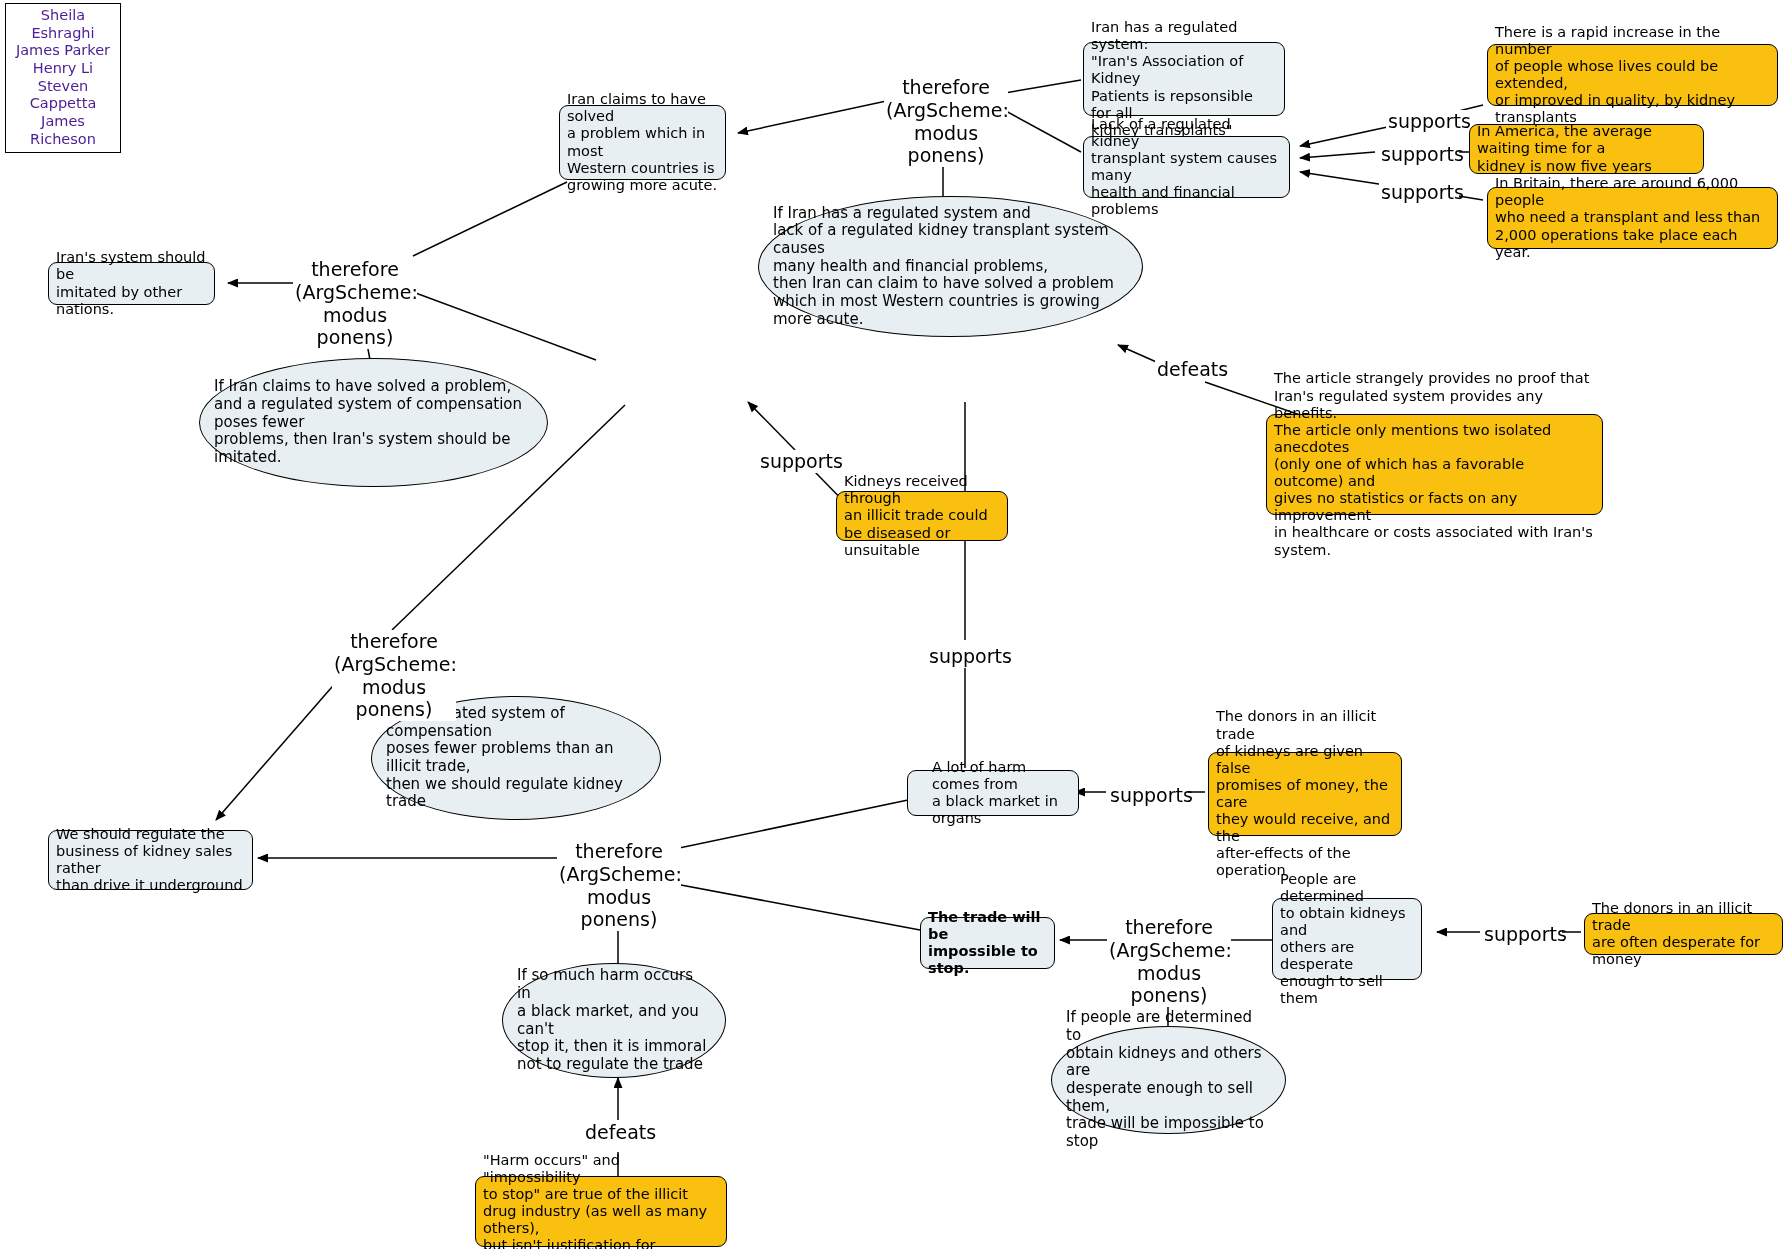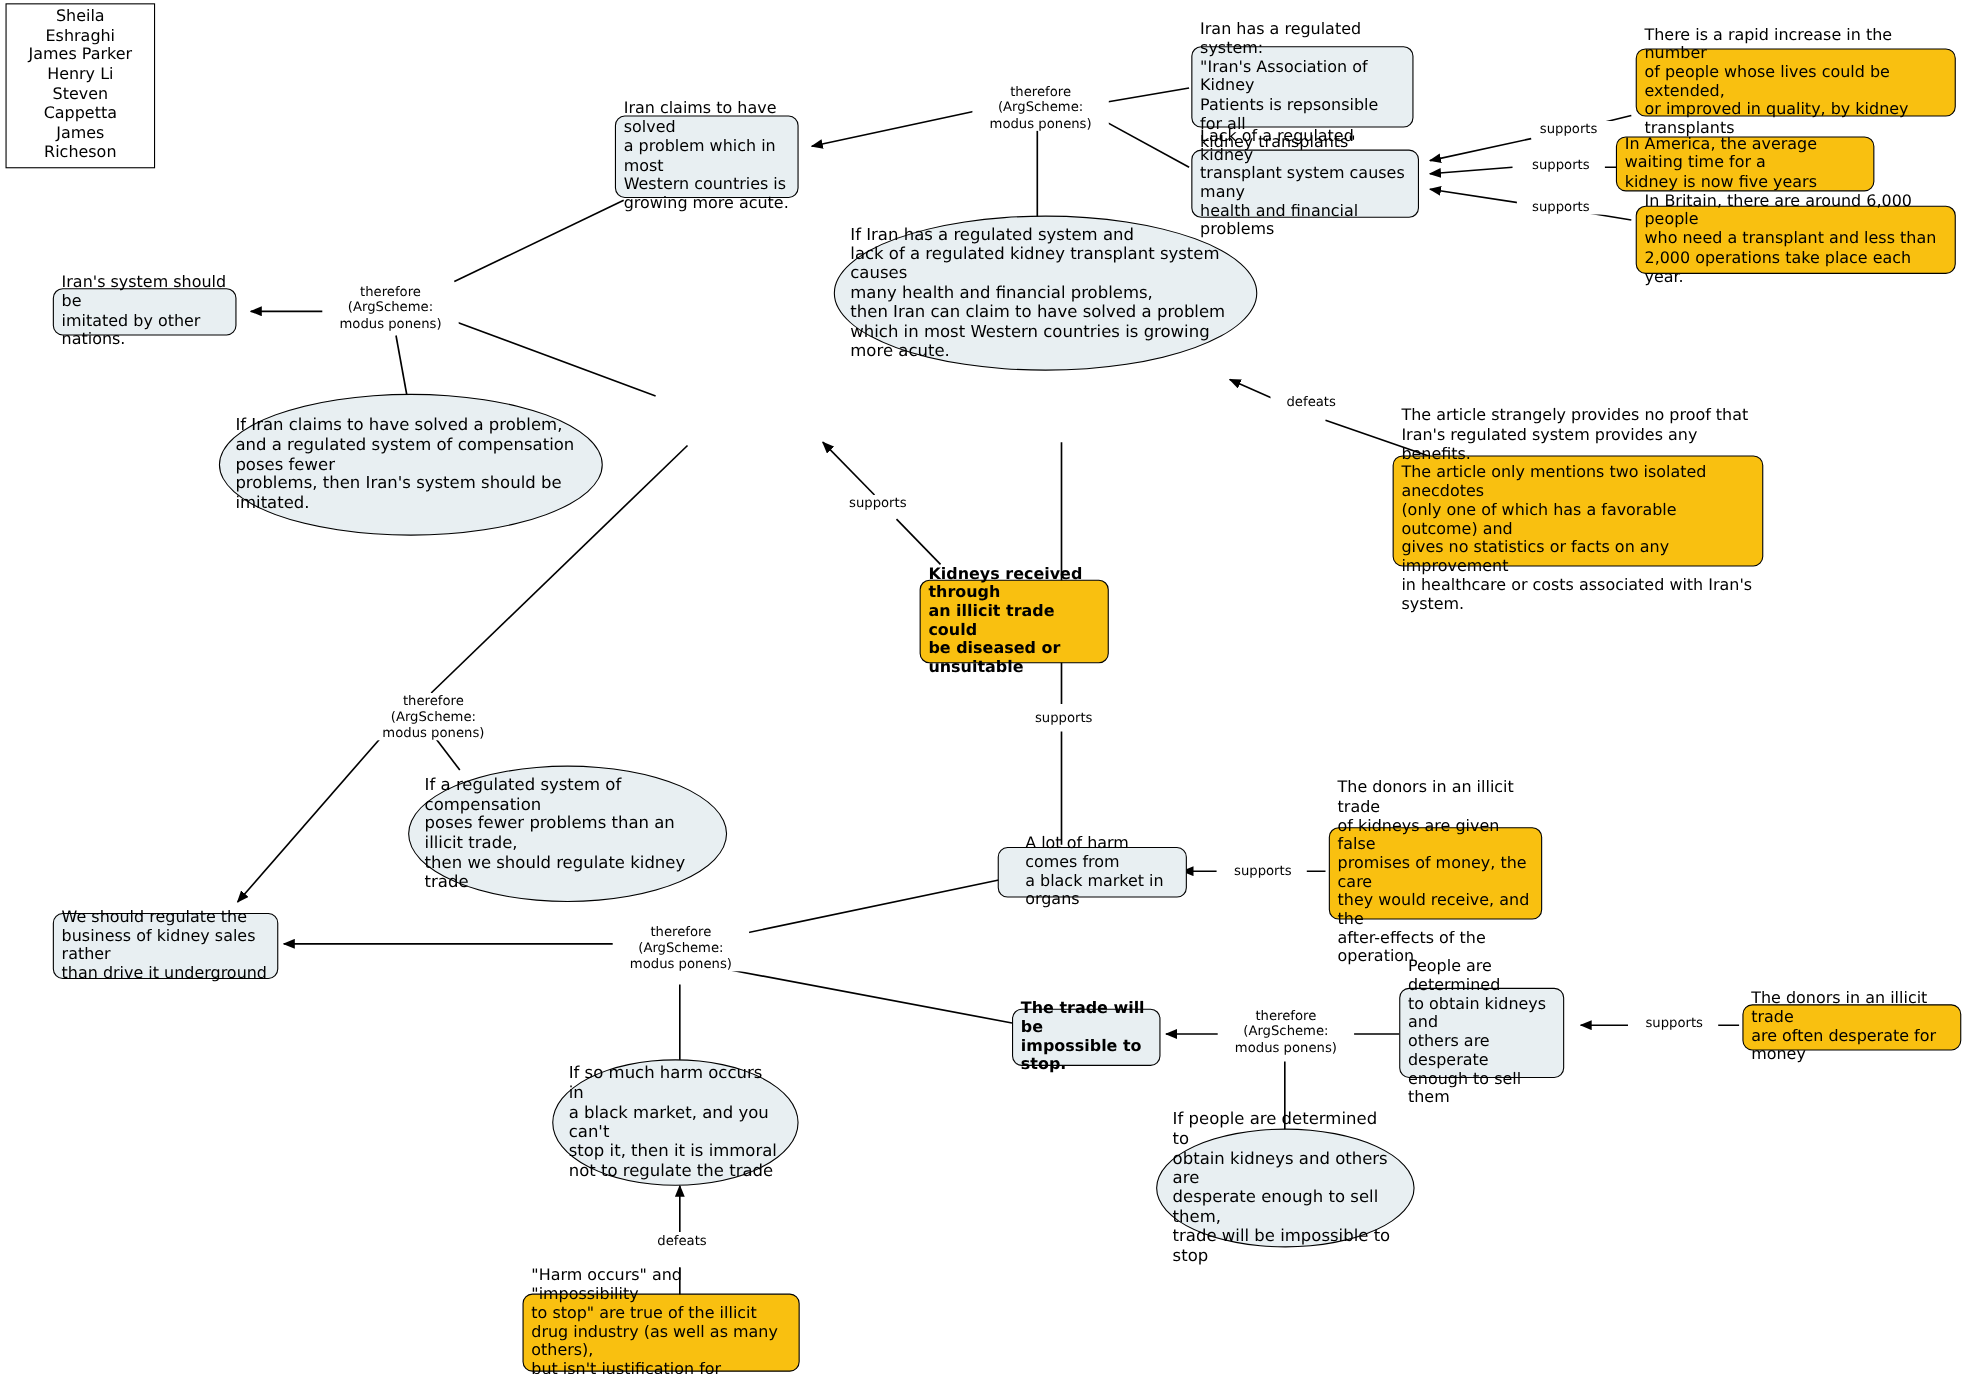--- a/index.html
+++ b/index.html
@@ -52,38 +52,38 @@
   }
   .scheme {
     background: #e8eff2;
     border: 1.6px solid #000000;
     border-radius: 50%;
     font-size: 15px;
     padding: 6px 14px;
   }
   .edge-label {
     position: absolute;
-    font-size: 12px;
+    font-size: 19px;
     color: #000000;
     text-align: center;
     white-space: pre-line;
     line-height: 1.2;
     background: #ffffff;
     padding: 0 2px;
   }
   .title-box {
     position: absolute;
     background: #ffffff;
     border: 1.5px solid #000000;
     font-size: 14.5px;
     line-height: 1.22;
     text-align: center;
-    padding: 3px 16px;
+    padding: 3px 6px;
     white-space: pre-line;
-    color: #000000;
+    color: #4c1d95;
   }
 </style>
 </head>
 <body>
 
 <div id="canvas">
 
   <svg id="edges" viewBox="0 0 1787 1249">
     <defs>
       <marker id="arrow" markerWidth="11" markerHeight="9" refX="10" refY="4.5" orient="auto" markerUnits="userSpaceOnUse">
@@ -231,21 +231,21 @@
 who need a transplant and less than
 2,000 operations take place each year.</div>
 
   <div class="evidence node" style="left:1266px; top:414px; width:337px; height:101px;">The article strangely provides no proof that
 Iran's regulated system provides any benefits.
 The article only mentions two isolated anecdotes
 (only one of which has a favorable outcome) and
 gives no statistics or facts on any improvement
 in healthcare or costs associated with Iran's system.</div>
 
-  <div class="evidence node" style="left:836px; top:527px; width:172px; height:76px;font-weight:bold;">Kidneys received through
+  <div class="evidence node" style="left:836px; top:491px; width:172px; height:50px;">Kidneys received through
 an illicit trade could
 be diseased or unsuitable</div>
 
   <div class="evidence node" style="left:1208px; top:752px; width:194px; height:84px;">The donors in an illicit trade
 of kidneys are given false
 promises of money, the care
 they would receive, and the
 after-effects of the operation</div>
 
   <div class="evidence node" style="left:1584px; top:913px; width:199px; height:40px;">The donors in an illicit trade

